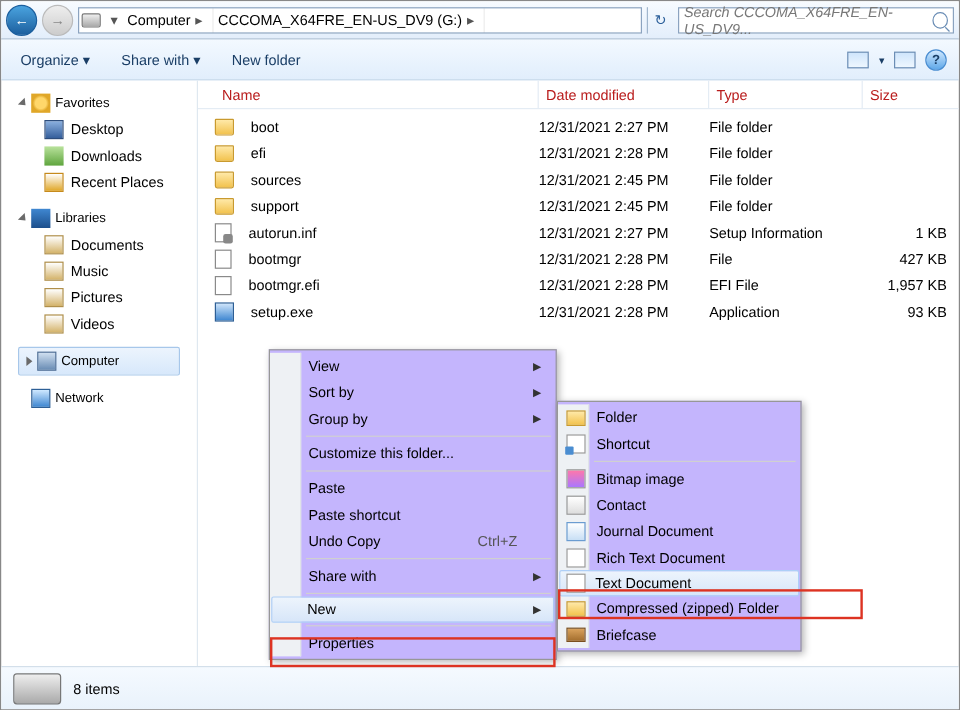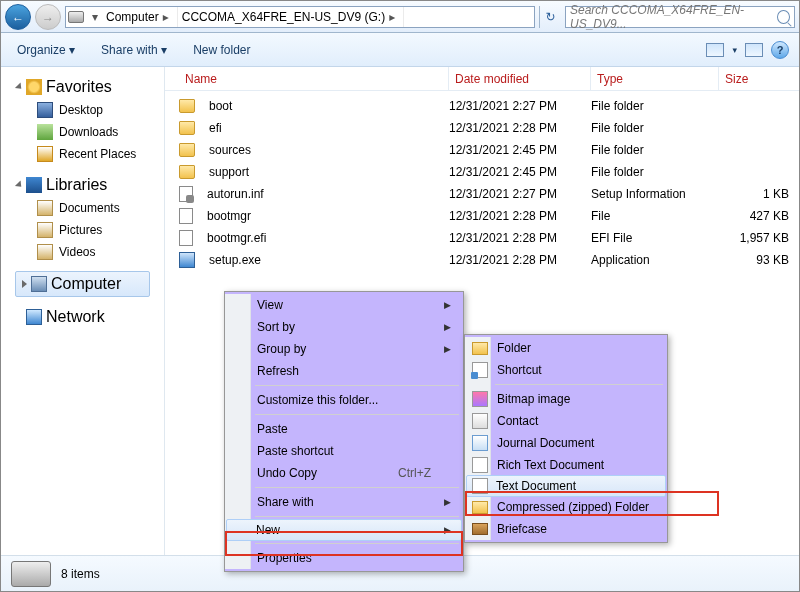--- a/index.html
+++ b/index.html
@@ -20,21 +20,21 @@
   .tb { height:34px; display:flex; align-items:center; gap:14px; padding:0 10px; background:linear-gradient(#f3f9ff,#e1eefc); border-bottom:1px solid #c3d6ea;}
   .tbitem{ color:#1a3e66; padding:4px 6px; border-radius:2px;}
   .tbspacer{flex:1}
   .tbicons{display:flex;gap:8px;align-items:center;}
   .vico{width:18px;height:14px;border:1px solid #6a8db5;background:linear-gradient(#cfe5fb,#eef7ff);}
   .hico{width:18px;height:18px;border-radius:50%;border:1px solid #4a8dd1;background:linear-gradient(#cfe8ff,#5ea7e8);display:flex;align-items:center;justify-content:center;color:#1a3e66;font-weight:bold;font-size:11px;}
   
   .body{ position:absolute; top:66px; bottom:36px; left:0; right:0; display:flex;}
   .nav{ width:178px; border-right:1px solid #dfe8f0; padding:6px 0; overflow:hidden;}
   .nav .grp{ padding:2px 10px 6px;}
-  .nav .grphead{ display:flex; align-items:center; gap:4px; font-size:16px; padding:3px 6px;}
+  .nav .grphead{ display:flex; align-items:center; gap:4px; font-size:11px; padding:3px 6px;}
   .nav .navitem{ display:flex; align-items:center; gap:6px; padding:3px 6px 3px 26px;}
   .nav .navitem.sel, .nav .grphead.sel{ background:linear-gradient(#ecf4fd,#d7e8fb); border:1px solid #a7c7ea; border-radius:2px; margin:0 4px;}
   .tri{ width:0;height:0; border-top:4px solid transparent;border-bottom:4px solid transparent;border-left:5px solid #6a6a6a;}
   .tri.open{ transform:rotate(45deg);}
   .ico{ width:16px;height:16px; display:inline-block;}
   .i-star{ background:radial-gradient(circle,#ffd76a 40%,#e0a728 60%);}
   .i-desk{ background:linear-gradient(#8bb0df,#355f9c); border:1px solid #2d4d7c;}
   .i-dl{ background:linear-gradient(#b9e29c,#5fa53e);}
   .i-rec{ background:linear-gradient(#fff,#e0a728); border:1px solid #c68a1c;}
   .i-lib{ background:linear-gradient(#3f87d1,#1c4f8c);}
@@ -147,20 +147,24 @@
       <div class="grphead">
           <span class="tri open"></span>
           <span class="ico i-lib"></span>
           <span>Libraries</span>
         </div>
       <div class="navitem">
           <span class="ico i-doc"></span>
           <span>Documents</span>
         </div>
       <div class="navitem">
+          <span class="ico i-mus"></span>
+          <span>Music</span>
+        </div>
+      <div class="navitem">
           <span class="ico i-pic"></span>
           <span>Pictures</span>
         </div>
       <div class="navitem">
           <span class="ico i-vid"></span>
           <span>Videos</span>
         </div>
     </div>
     <div class="grp">
       <div class="grphead sel">
@@ -269,23 +273,20 @@
       <span class="arr">▶</span>
     </div>
     <div class="mi">
       <span>Sort by</span>
       <span class="arr">▶</span>
     </div>
     <div class="mi">
       <span>Group by</span>
       <span class="arr">▶</span>
     </div>
-    <div class="mi">
-      <span>Refresh</span>
-    </div>
     <div class="sep"></div>
     <div class="mi">
       <span>Customize this folder...</span>
     </div>
     <div class="sep"></div>
     <div class="mi">
       <span>Paste</span>
     </div>
     <div class="mi">
       <span>Paste shortcut</span>

